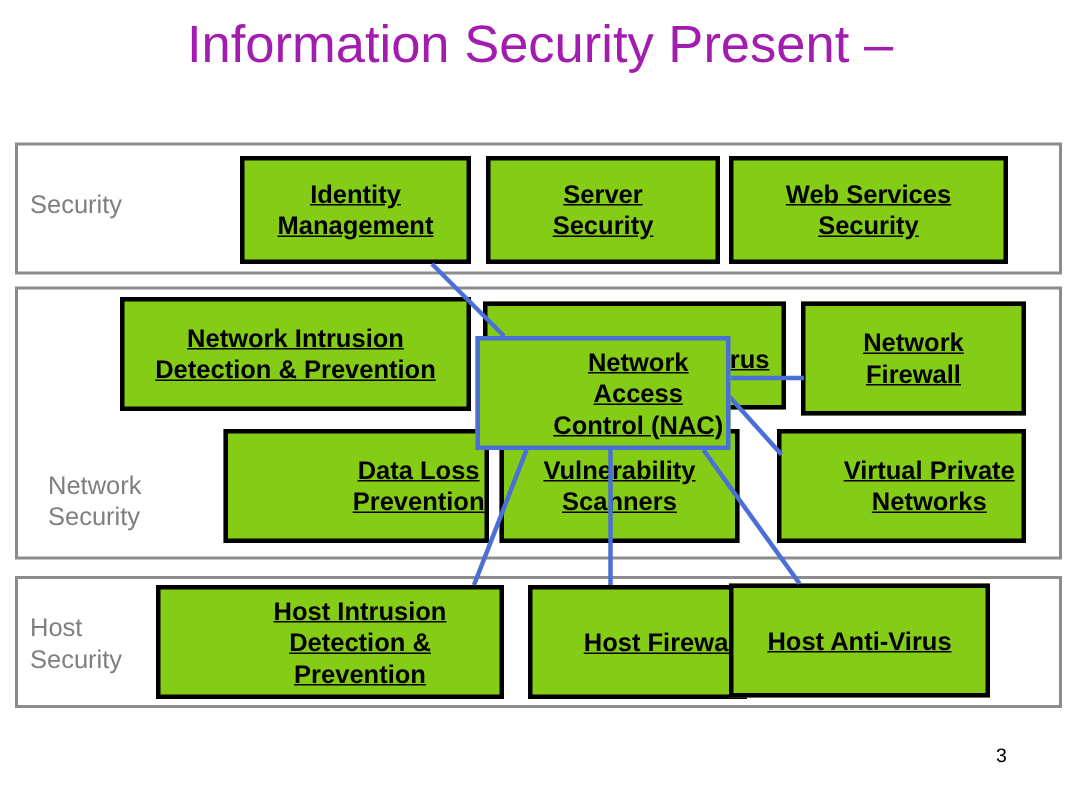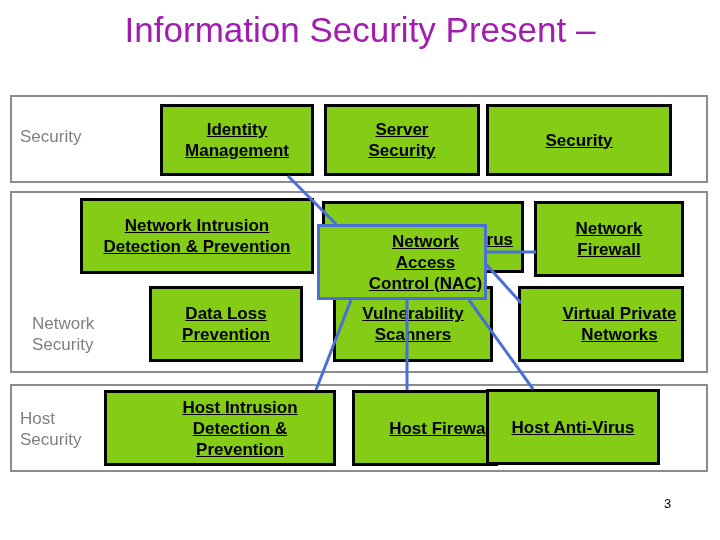--- a/index.html
+++ b/index.html
@@ -44,20 +44,21 @@
     </div>
 </div>
 <div class="box" style="left:324px; top:104px; width:156px; height:72px;">
   <div>
       <div>Server</div>
       <div>Security</div>
     </div>
 </div>
 <div class="box" style="left:486px; top:104px; width:186px; height:72px;">
   <div>
+      <div>Web Services</div>
       <div>Security</div>
     </div>
 </div>
 
 <div class="box" style="left:80px; top:198px; width:234px; height:76px;">
   <div>
       <div>Network Intrusion</div>
       <div>Detection &amp; Prevention</div>
     </div>
 </div>
@@ -70,21 +71,21 @@
       <div>Control (NAC)</div>
     </div>
 </div>
 <div class="box" style="left:534px; top:201px; width:150px; height:76px;">
   <div>
       <div>Network</div>
       <div>Firewall</div>
     </div>
 </div>
 
-<div class="box" style="left:149px; top:286px; width:154px; height:76px;">
+<div class="box" style="left:149px; top:286px; width:177px; height:76px;justify-content:flex-end;">
   <div>
       <div>Data Loss</div>
       <div>Prevention</div>
     </div>
 </div>
 <div class="box" style="left:333px; top:286px; width:160px; height:76px;">
   <div>
       <div>Vulnerability</div>
       <div>Scanners</div>
     </div>

